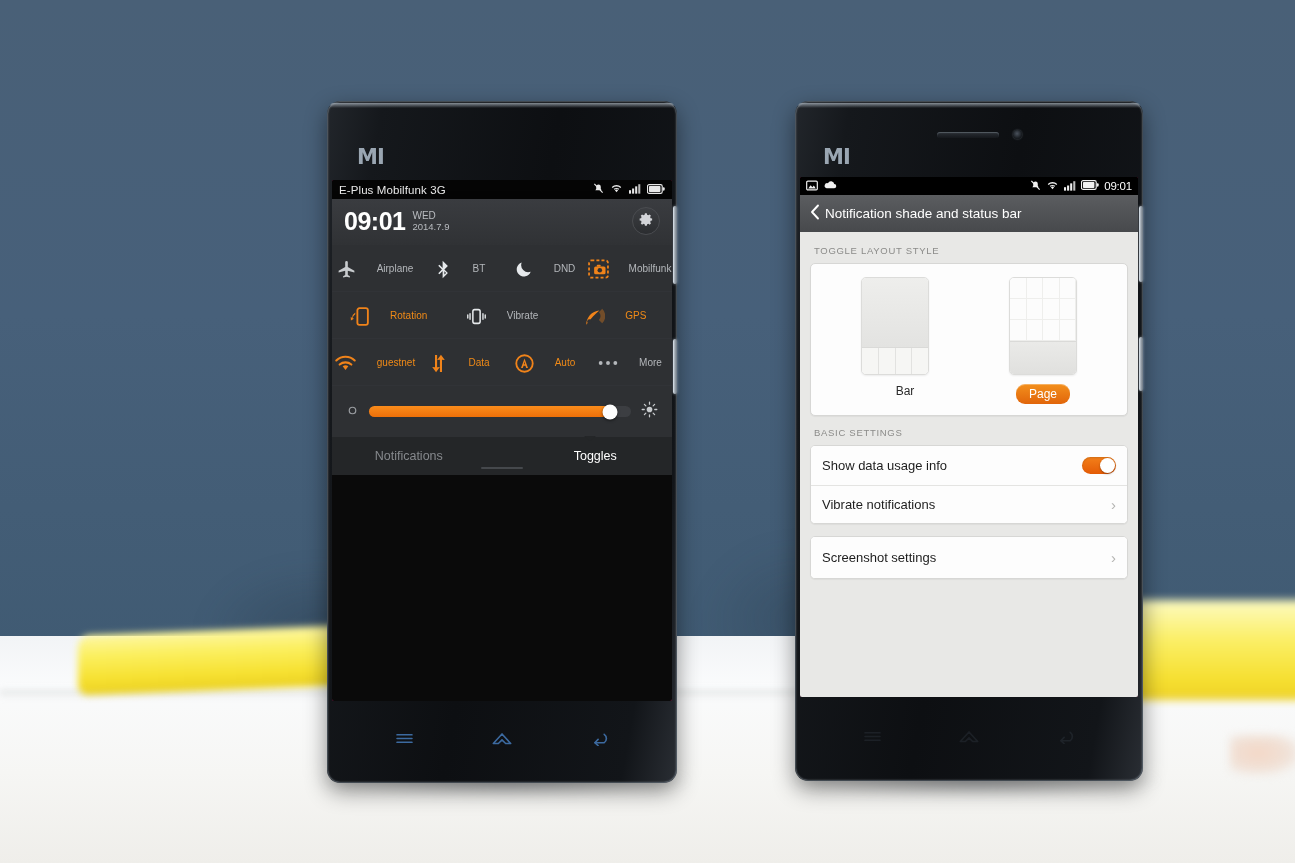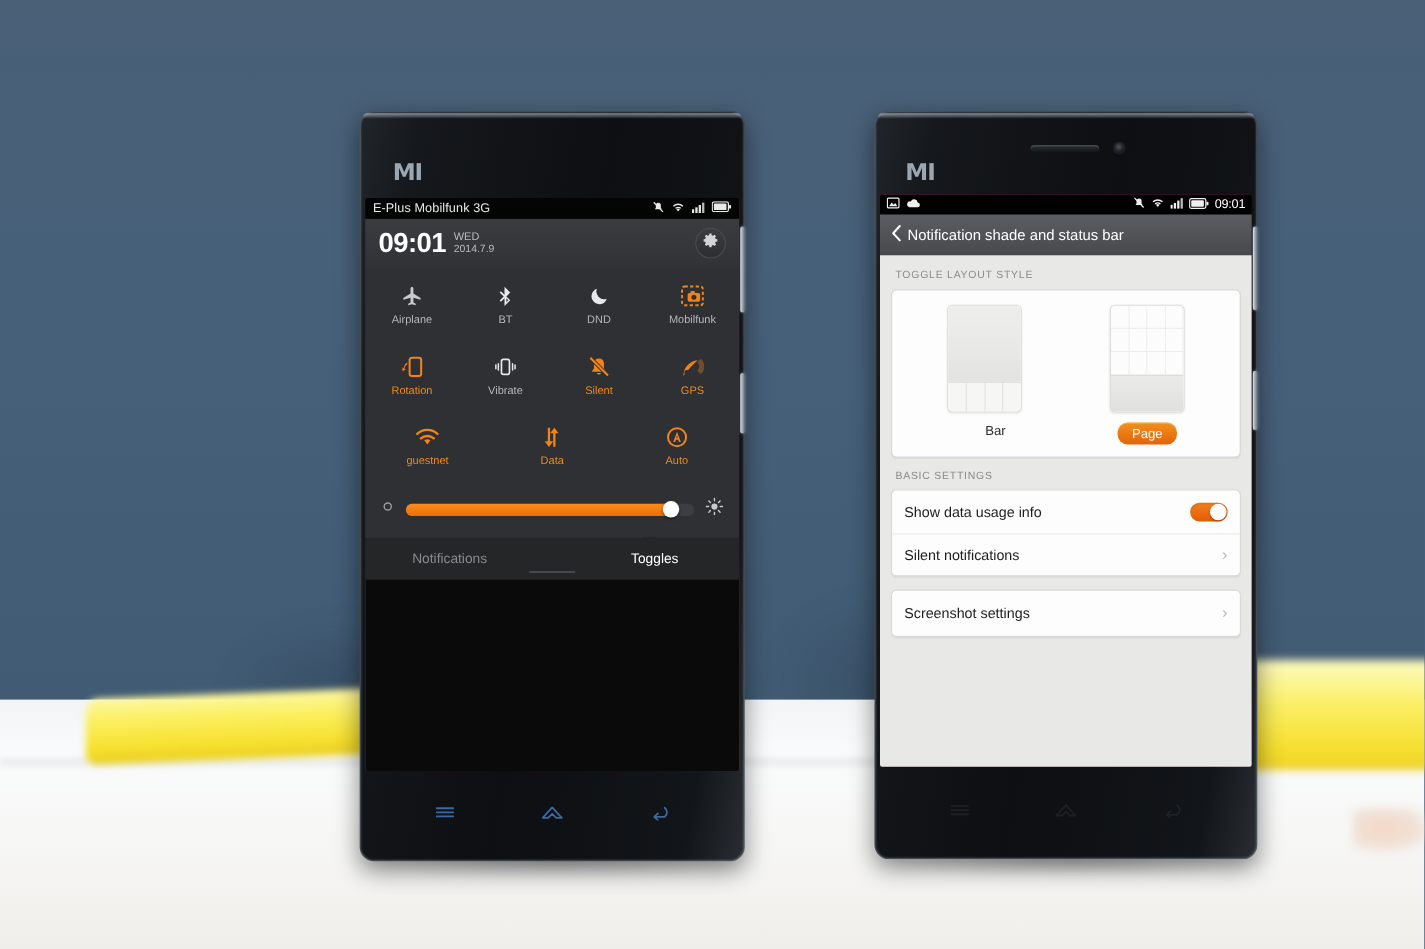--- a/index.html
+++ b/index.html
@@ -131,22 +131,22 @@
     background:linear-gradient(180deg,#3c3e42,#2b2d30);
     border:1px solid #4a4c50;
     display:flex;align-items:center;justify-content:center;
   }
   .toggle-area{background:#2b2d30;}
   .toggle-row{
     display:flex;border-bottom:1px solid #313337;
     background:#2e3033;
   }
   .toggle-cell{
-    flex:1;display:flex;flex-direction:column;align-items:center;justify-content:center;
-    gap:7px;padding:13px 0 11px 0;
+    flex:1;display:flex;flex-direction:row;align-items:center;justify-content:center;
+    gap:20px;padding:13px 0 11px 0;
   }
   .toggle-ico{height:22px;display:flex;align-items:center;justify-content:center;}
   .toggle-lab{font-size:10px;line-height:1;}
   .lab-off{color:#b4b7bb;}
   .lab-on{color:#f08a17;}
   .bright-row{
     display:flex;align-items:center;gap:10px;padding:15px 14px;
     background:#2e3033;
   }
   .slider-track{
@@ -386,31 +386,20 @@
                 <svg width="21" height="21" viewBox="0 0 26 24">
                   <rect x="8.5" y="3.5" width="9" height="17" rx="2.2" fill="none" stroke="#e6e9ec" stroke-width="1.9"></rect>
                   <path d="M5 8.5v7M2.2 10v4M21 8.5v7M23.8 10v4" stroke="#e6e9ec" stroke-width="1.7" stroke-linecap="round"></path>
                 </svg>
               </span>
               <span class="toggle-lab lab-off">Vibrate</span>
             </div>
             <div class="toggle-cell">
               <span class="toggle-ico">
                 <svg width="21" height="21" viewBox="0 0 24 24">
-                  <path d="M12 3.2a5.2 5.2 0 0 0-5.2 5.2v5L4.6 17h14.8l-2.2-3.6v-5A5.2 5.2 0 0 0 12 3.2z" fill="#f0831a"></path>
-                  <path d="M9.8 18.4a2.3 2.3 0 0 0 4.4 0z" fill="#f0831a"></path>
-                  <path d="M3 2.6 L21.4 21" stroke="#2e3033" stroke-width="4"></path>
-                  <path d="M3 2.6 L21.4 21" stroke="#f0831a" stroke-width="2.2"></path>
-                </svg>
-              </span>
-              <span class="toggle-lab lab-on">Silent</span>
-            </div>
-            <div class="toggle-cell">
-              <span class="toggle-ico">
-                <svg width="21" height="21" viewBox="0 0 24 24">
                   <path d="M20.8 3.2a11.6 11.6 0 0 1 0 16.6L17 16a6.2 6.2 0 0 0 0-9z" fill="#f0831a" opacity=".35"></path>
                   <path d="M3.5 20.5A12 12 0 0 1 20 3.8 12 12 0 0 0 3.5 20.5z" fill="#f0831a"></path>
                   <path d="M2.6 21.4 C2.6 13 9 6 17.6 5.2 13 9 7.6 14.6 2.6 21.4z" fill="#f0831a"></path>
                   <circle cx="6.2" cy="17.8" r="2.6" fill="#2e3033"></circle>
                 </svg>
               </span>
               <span class="toggle-lab lab-on">GPS</span>
             </div>
           </div>
 
@@ -435,20 +424,30 @@
               <span class="toggle-lab lab-on">Data</span>
             </div>
             <div class="toggle-cell">
               <span class="toggle-ico">
                 <svg width="21" height="21" viewBox="0 0 24 24">
                   <circle cx="12" cy="12" r="9.4" fill="none" stroke="#f0831a" stroke-width="2.1"></circle>
                   <path d="M12 6.4 L16 17 H13.9 L13.1 14.7 H10.9 L10.1 17 H8z M12 9.6 L11.4 12.9 h1.2z" fill="#f0831a"></path>
                 </svg>
               </span>
               <span class="toggle-lab lab-on">Auto</span>
+            </div>
+            <div class="toggle-cell">
+              <span class="toggle-ico">
+                <svg width="22" height="8" viewBox="0 0 24 8">
+                    <circle cx="4" cy="4" r="2.1" fill="#b4b7bb"></circle>
+                    <circle cx="12" cy="4" r="2.1" fill="#b4b7bb"></circle>
+                    <circle cx="20" cy="4" r="2.1" fill="#b4b7bb"></circle>
+                  </svg>
+              </span>
+              <span class="toggle-lab lab-off">More</span>
             </div>
           </div>
 
           <div class="bright-row">
             <span>
               <svg width="13" height="13" viewBox="0 0 16 16">
                   <circle cx="8" cy="8" r="4" fill="none" stroke="#9a9da1" stroke-width="1.5"></circle>
                 </svg>
             </span>
             <div class="slider-track">
@@ -614,21 +613,21 @@
         <div class="section-label" style="padding-top:11px;">BASIC SETTINGS</div>
 
         <div class="card">
           <div class="srow">
             <span>Show data usage info</span>
             <span class="sw on">
               <span class="knob"></span>
             </span>
           </div>
           <div class="srow">
-            <span>Silent notifications</span>
+            <span>Vibrate notifications</span>
             <span class="chev">›</span>
           </div>
         </div>
 
         <div class="card-gap"></div>
 
         <div class="card">
           <div class="srow" style="padding:13px 11px;">
             <span>Screenshot settings</span>
             <span class="chev">›</span>

